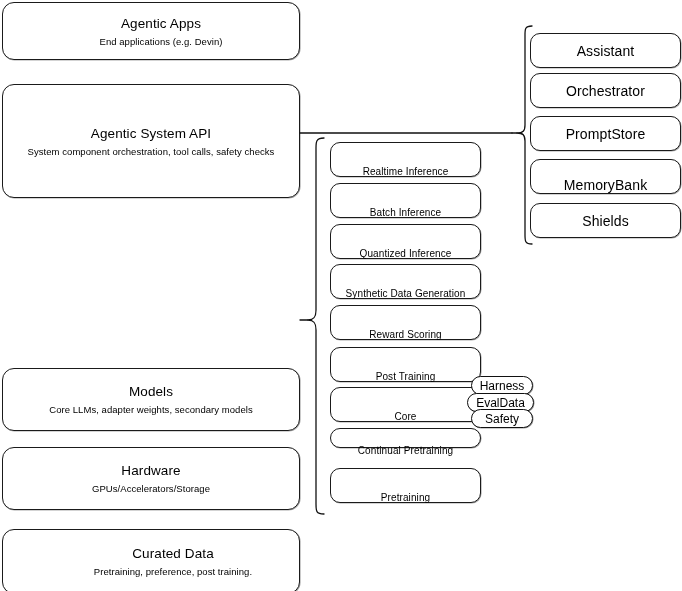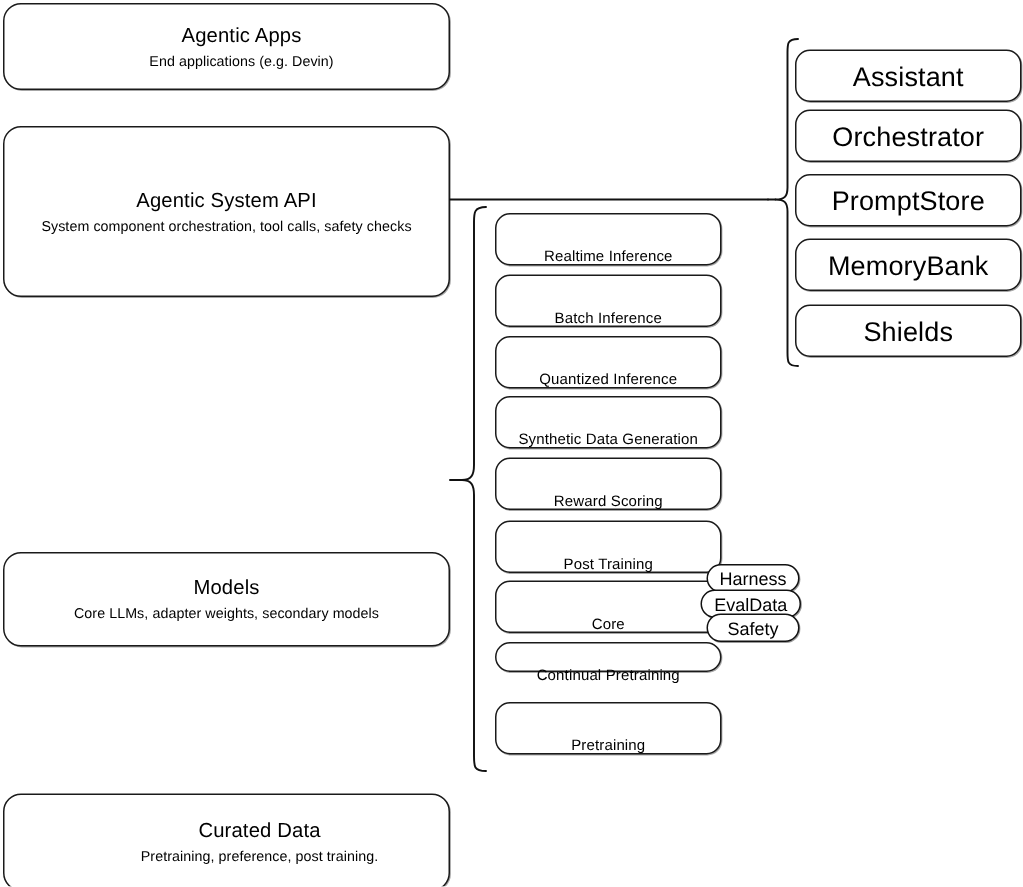--- a/index.html
+++ b/index.html
@@ -50,21 +50,21 @@
   }
   .cap-node .title {
     font-size: 10px;
     line-height: 16px;
     margin-top: 25px;
   }
   .comp-node {
     border-radius: 10px;
   }
   .comp-node .title {
-    font-size: 18px;
+    font-size: 14px;
     line-height: 16px;
   }
   .pill {
     position: absolute;
     box-sizing: border-box;
     border: 1.3px solid #111;
     background: #ffffff;
     border-radius: 999px;
     display: flex;
     align-items: center;
@@ -101,20 +101,24 @@
     <div class="title">Agentic System API</div>
     <div class="subtitle">System component orchestration, tool calls, safety checks</div>
   </div>
 
 
   <div class="node layer-node" style="left:2px; top:368px; width:298px; height:63px;">
     <div class="title">Models</div>
     <div class="subtitle">Core LLMs, adapter weights, secondary models</div>
   </div>
 
+  <div class="node layer-node" style="left:2px; top:447px; width:298px; height:63px;">
+    <div class="title">Hardware</div>
+    <div class="subtitle">GPUs/Accelerators/Storage</div>
+  </div>
 
   <div class="node layer-node" style="left:2px; top:529px; width:298px; height:65px;padding-left:44px;">
     <div class="title">Curated Data</div>
     <div class="subtitle">Pretraining, preference, post training.</div>
   </div>
 
   <div class="connector" style="left:300px; top:125px; width:215px; height:18px;">
     <svg width="215" height="18" viewBox="0 0 215 18">
       <path d="M0,8 L212,8"></path>
     </svg>
@@ -168,20 +172,20 @@
 
   <div class="node comp-node" style="left:530px; top:33px; width:151px; height:35px;">
     <div class="title">Assistant</div>
   </div>
   <div class="node comp-node" style="left:530px; top:73px; width:151px; height:35px;">
     <div class="title">Orchestrator</div>
   </div>
   <div class="node comp-node" style="left:530px; top:116px; width:151px; height:35px;">
     <div class="title">PromptStore</div>
   </div>
-  <div class="node comp-node" style="left:530px; top:159px; width:151px; height:35px;">
+  <div class="node comp-node" style="left:530px; top:159px; width:151px; height:35px;justify-content:flex-end;">
     <div class="title">MemoryBank</div>
   </div>
   <div class="node comp-node" style="left:530px; top:203px; width:151px; height:35px;">
     <div class="title">Shields</div>
   </div>
 
 </div>
 
 </body></html>

